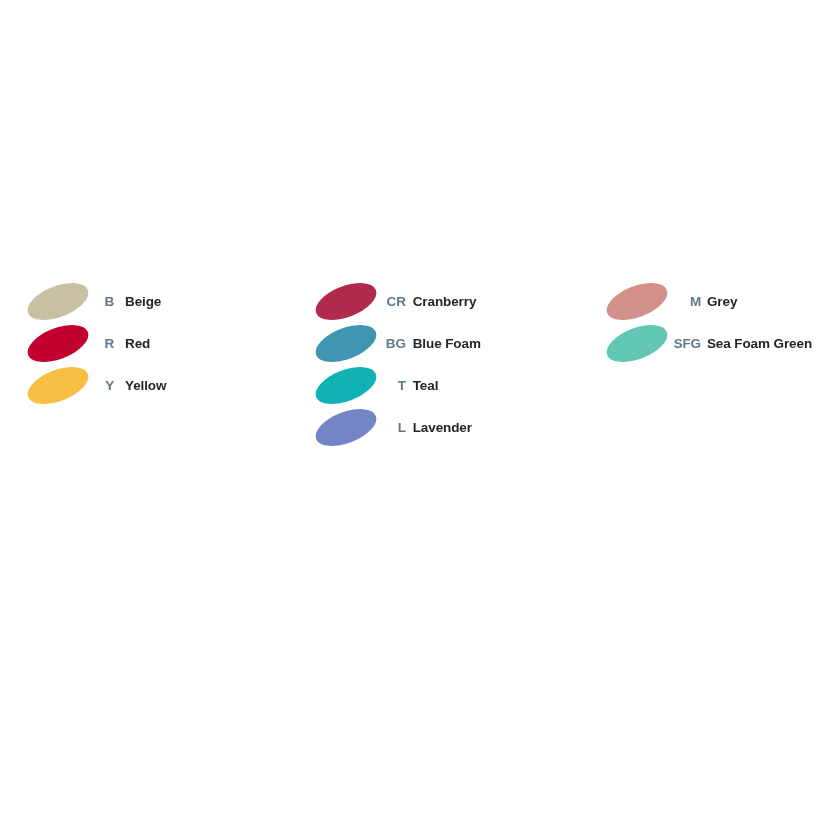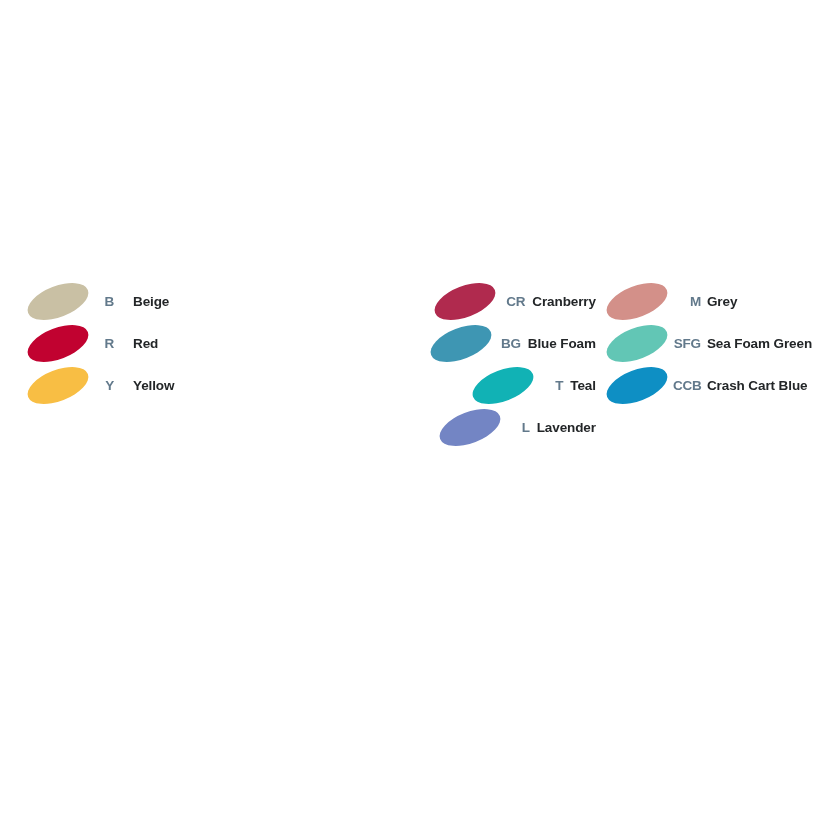--- a/index.html
+++ b/index.html
@@ -26,21 +26,21 @@
     display: flex;
     flex-direction: row;
     align-items: flex-start;
   }
 
   .legend-column {
     display: flex;
     flex-direction: column;
   }
   #legend-column-0 { width: 290px; padding-left: 22px; }
-  #legend-column-1 { width: 300px; padding-left: 11px; align-items: flex-end; }
+  #legend-column-1 { width: 300px; padding-left: 11px; }
   #legend-column-2 { width: 238px; padding-left: 5px; }
 
   .legend-row {
     display: flex;
     flex-direction: row;
     align-items: center;
     height: 42px;
   }
 
   
@@ -76,21 +76,21 @@
     font-weight: bold;
     font-size: 13.5px;
     letter-spacing: -0.1px;
     white-space: nowrap;
     font-family: "Liberation Sans", sans-serif;
     line-height: 1;
   }
 
   
   #legend-column-0 .abbr { width: 20px; margin-right: 7px; }
-  #legend-column-0 .name { margin-left: 12px; }
+  #legend-column-0 .name { margin-left: 4px; }
 
   #legend-column-1 .abbr { width: 24px; margin-right: 7px; }
   #legend-column-2 .abbr { width: 28px; margin-right: 6px; }
 </style>
 </head>
 <body style="background: rgb(255, 255, 255);">
 
 <div id="legend-board">
     <div class="legend-column" id="legend-column-0">
       <div class="legend-row">
@@ -153,21 +153,14 @@
         <span class="abbr">M</span>
         <span class="name">Grey</span>
       </div>
       <div class="legend-row">
         <div class="swatch-wrap">
           <div class="swatch" style="background-color: rgb(98, 198, 181);"></div>
         </div>
         <span class="abbr">SFG</span>
         <span class="name">Sea Foam Green</span>
       </div>
-      <div class="legend-row">
-        <div class="swatch-wrap">
-          <div class="swatch" style="background-color: rgb(14, 143, 196);"></div>
-        </div>
-        <span class="abbr">CCB</span>
-        <span class="name">Crash Cart Blue</span>
-      </div>
     </div>
   </div>
 
 </body></html>

